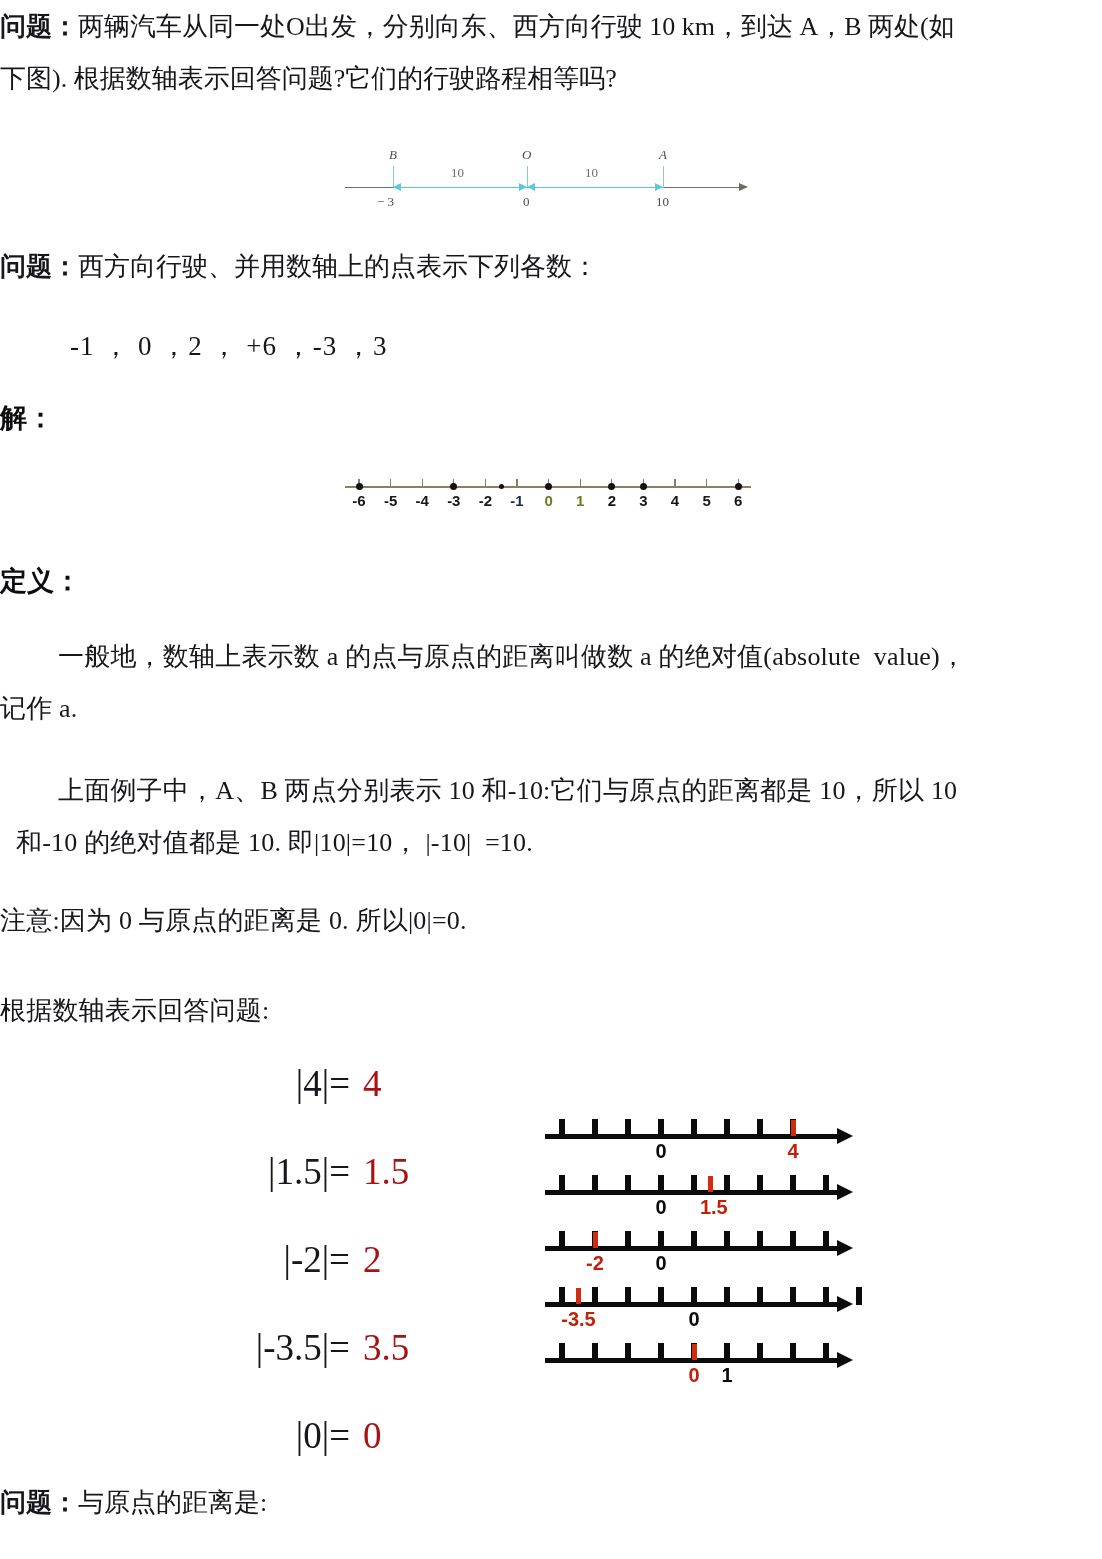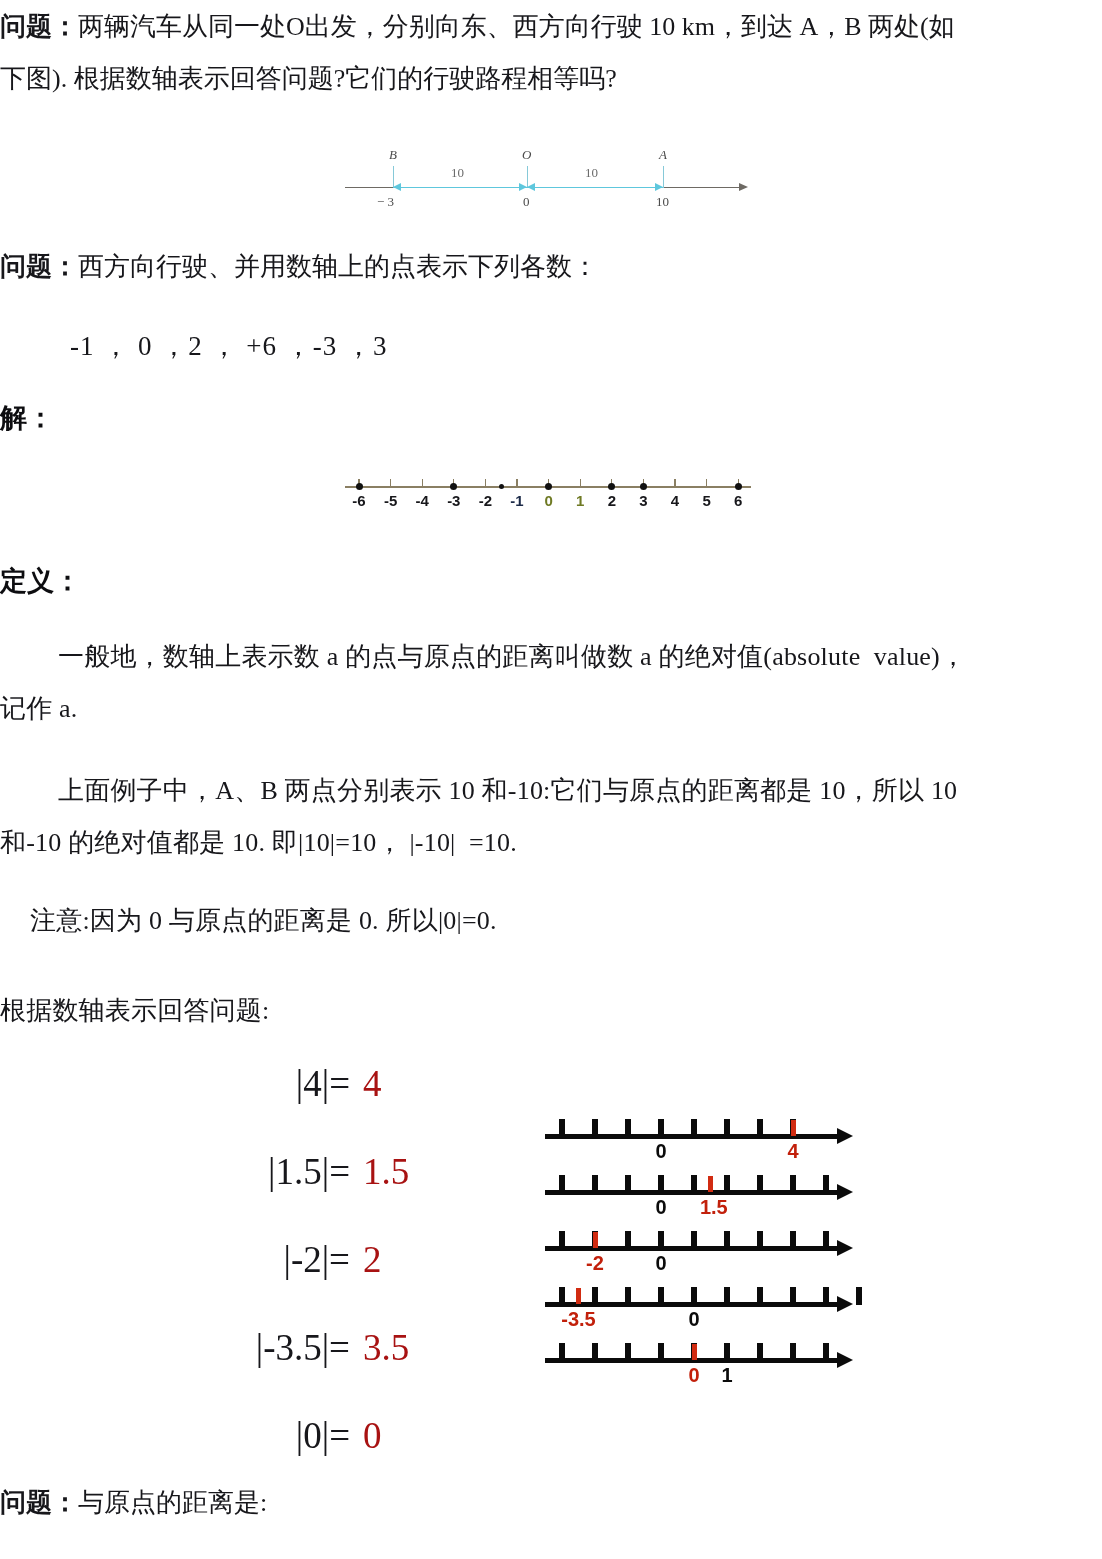--- a/index.html
+++ b/index.html
@@ -210,23 +210,23 @@
         <div class="dot small" style="left: 153.7px;"></div>
       </div>
   </div>
 
   <div class="hdr" style="left:0px;top:563px;">定义：</div>
 
   <div class="para" style="left:0px;top:686px;width:1044px;">记作 a.</div>
   <div class="para" style="left:58px;top:634px;width:1044px;">一般地，数轴上表示数 a 的点与原点的距离叫做数 a 的绝对值(absolute  value)，</div>
 
   <div class="para" style="left:58px;top:768px;width:1044px;">上面例子中，A、B 两点分别表示 10 和-10:它们与原点的距离都是 10，所以 10</div>
-  <div class="para" style="left:0px;top:820px;width:1044px;">和-10 的绝对值都是 10. 即|10|=10， |-10|  =10.</div>
-
-  <div class="para" style="left:0px;top:898px;width:900px;padding-left:30px;">注意:因为 0 与原点的距离是 0. 所以|0|=0.</div>
+  <div class="para" style="left:16px;top:820px;width:1044px;">和-10 的绝对值都是 10. 即|10|=10， |-10|  =10.</div>
+
+  <div class="para" style="left:0px;top:898px;width:900px;">注意:因为 0 与原点的距离是 0. 所以|0|=0.</div>
 
   <div class="para" style="left:0px;top:988px;width:900px;">根据数轴表示回答问题:</div>
 
   <div class="eqcol" id="eq-col">
       <div class="eqrow">
         <span class="lhs">|4|=</span>
         <span class="rhs">4</span>
       </div>
       <div class="eqrow">
         <span class="lhs">|1.5|=</span>

